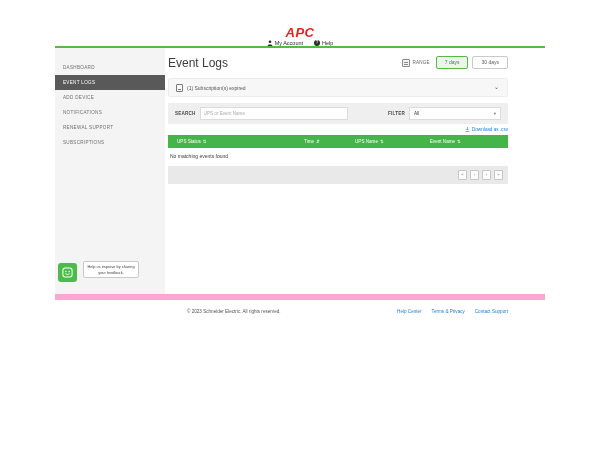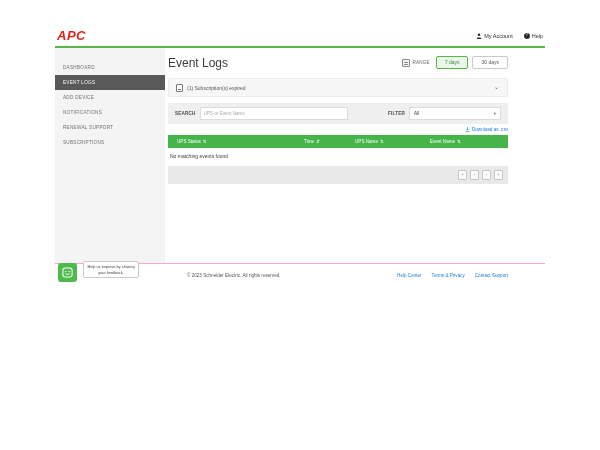--- a/index.html
+++ b/index.html
@@ -4,30 +4,30 @@
 <style>
   * { margin:0; padding:0; box-sizing:border-box; }
   html,body { background:#ffffff; }
   .canvas {
     position:relative; width:600px; height:450px; background:#ffffff;
     font-family:"Liberation Sans", sans-serif; overflow:hidden; cursor:default;
   }
   .app { position:absolute; left:55px; top:25px; width:490px; }
 
   
-  .topbar { height:21px; display:flex; justify-content:space-between; align-items:center; padding:0 2px; }
+  .topbar { height:21px; display:flex; justify-content:space-between; align-items:center; padding:0 2px;flex-direction:column; }
   .logo { font-size:13px; font-weight:900; font-style:italic; color:#e2231a; letter-spacing:.5px; }
   .top-right { display:flex; align-items:center; gap:11px; font-size:5.5px; color:#2b2b2b; }
   .top-item { display:flex; align-items:center; gap:2px; }
   .q-icon { width:6px; height:6px; border-radius:50%; background:#2b2b2b; color:#fff; font-size:4.5px;
             display:flex; align-items:center; justify-content:center; line-height:1; }
   .greenline { height:2px; background:#57b847; }
 
   
-  .body { display:flex; height:216px; border-bottom:1px solid #f9a8d4; }
+  .body { display:flex; height:252px; border-bottom:6px solid #f9a8d4; }
   .sidebar { width:110px; background:#f4f4f4; padding-top:12px; flex-shrink:0; }
   .side-item { height:15px; line-height:15px; padding-left:8px; font-size:4.6px; color:#6f6f6f; letter-spacing:.3px; }
   .side-item.active { background:#595959; color:#ffffff; }
 
   .main { flex:1; padding:0 37px 0 3px; }
   .title-row { display:flex; justify-content:space-between; align-items:flex-start; margin-top:8px; height:16px; }
   .title { font-size:12px; color:#3c3c3c; }
   .controls { display:flex; align-items:center; gap:4px; }
   .range-wrap { display:flex; align-items:center; gap:2px; margin-right:2px; }
   .range-icon { width:8px; height:8px; border:1px solid #8a8a8a; border-radius:1px; position:relative; background:#f2f2f2; }

